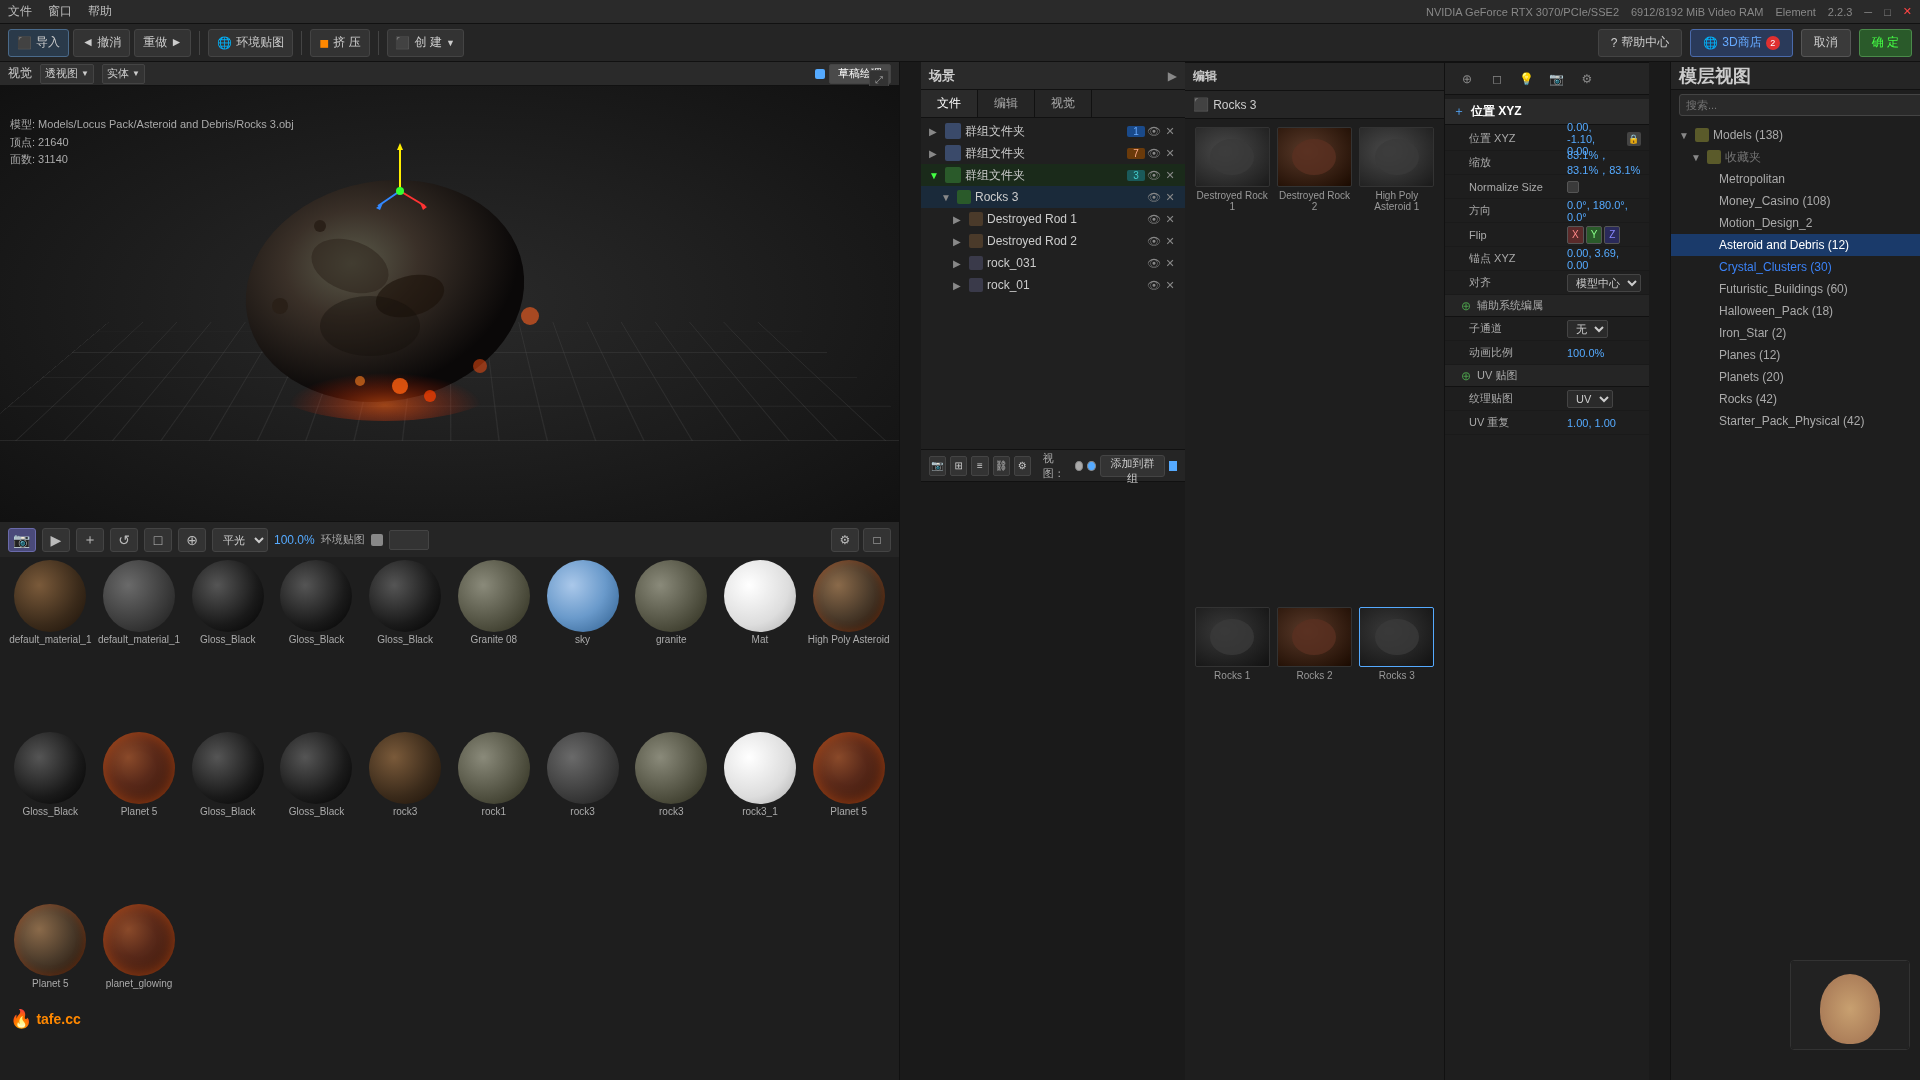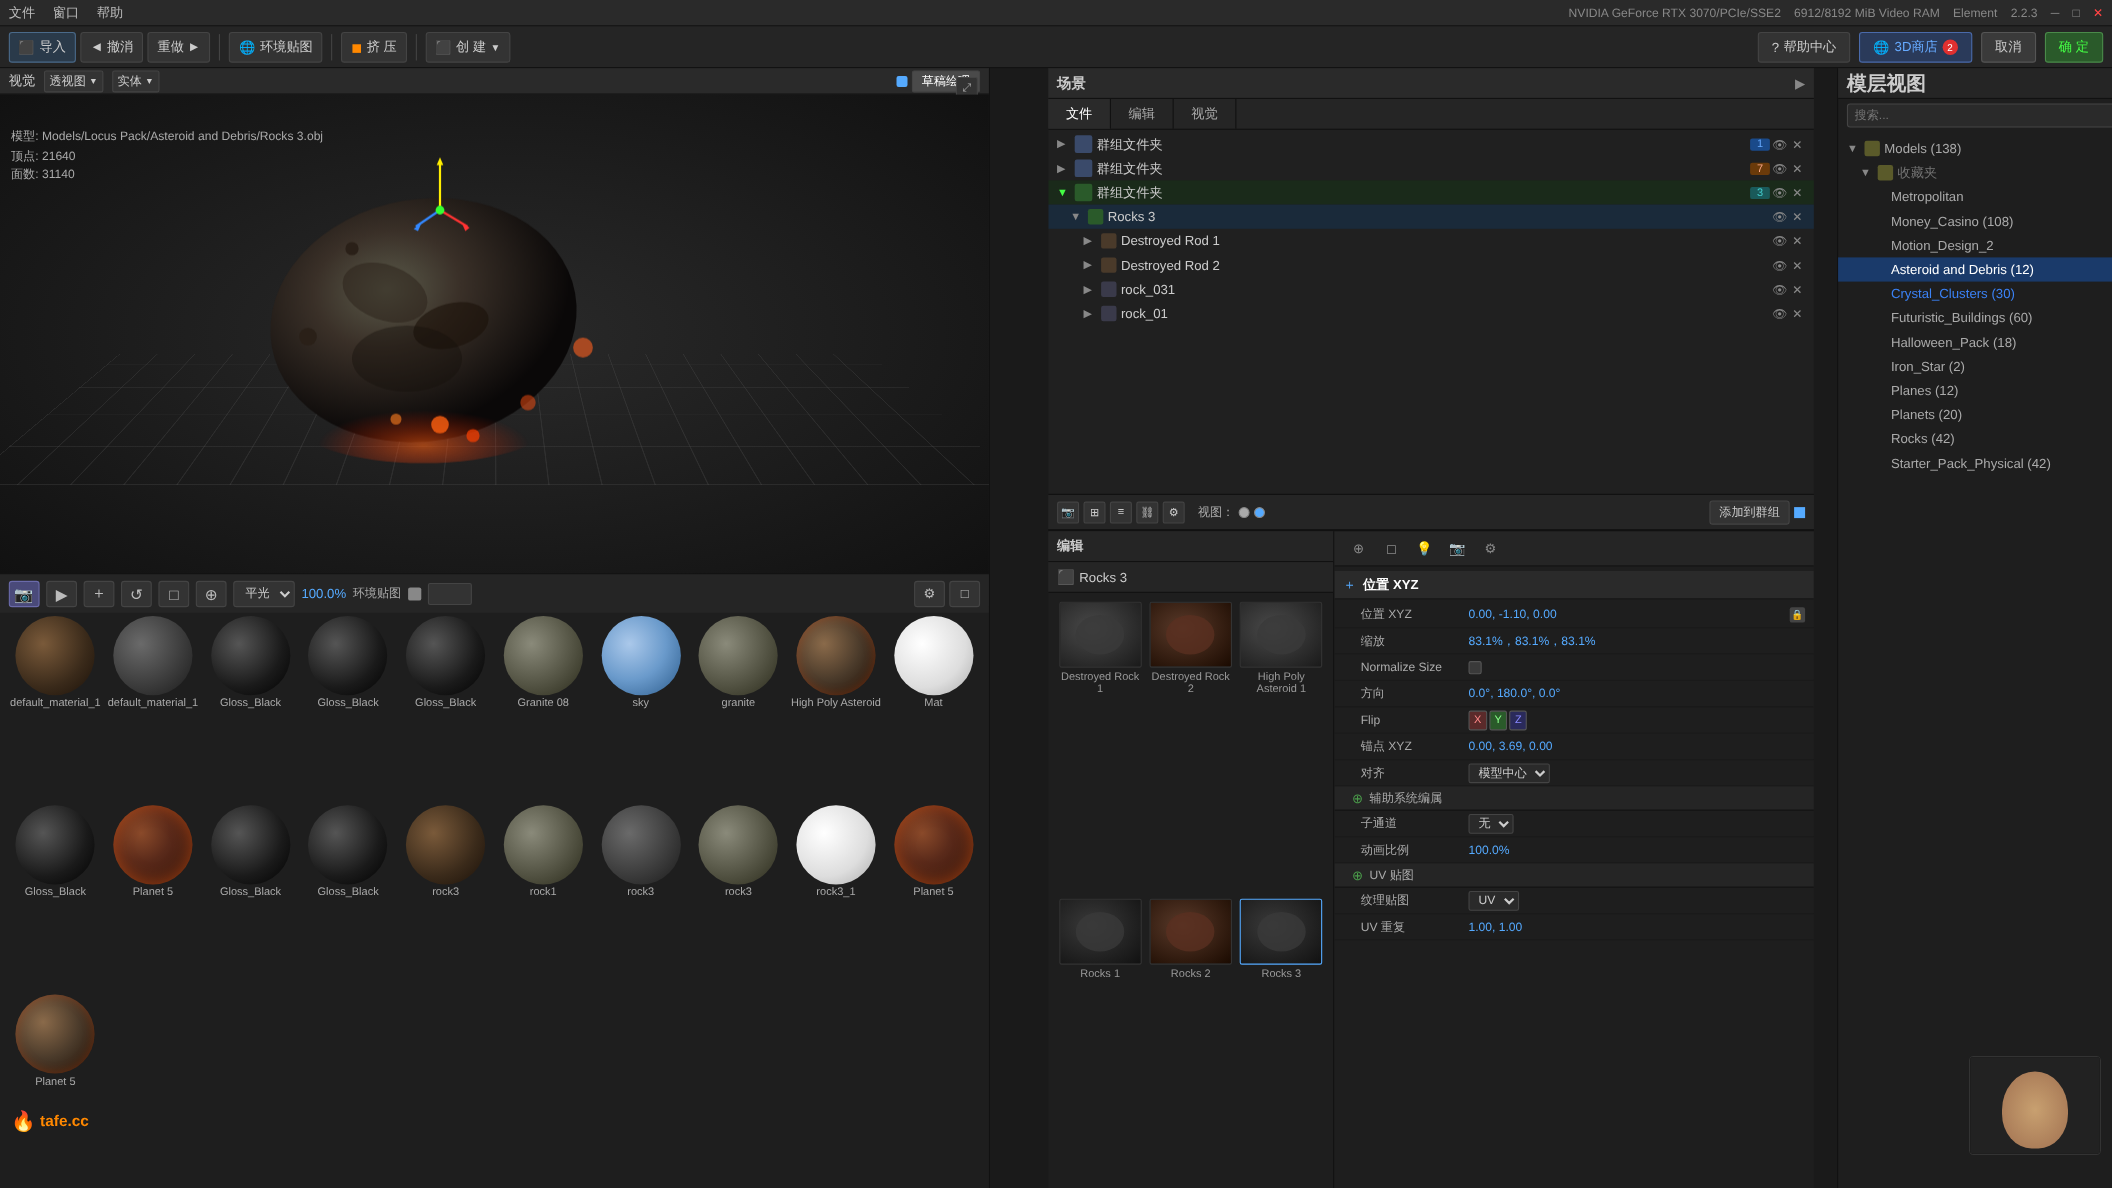--- a/index.html
+++ b/index.html
@@ -445,22 +445,21 @@
       font-weight: bold;
       display: flex;
       align-items: center;
       gap: 4px;
     }
 
     
     .right-panels {
       flex: 1;
       display: flex;
-      flex-direction: column;
-      margin-left: 32px;
+      flex-direction: row;
     }
 
     
     .scene-panel {
       height: 420px;
       background: #202020;
       border-bottom: 1px solid #111;
       display: flex;
       flex-direction: column;
     }
@@ -1044,28 +1043,28 @@
           </div>
           <div class="material-item">
             <div class="material-sphere mat-sky"></div>
             <div class="material-label">sky</div>
           </div>
           <div class="material-item">
             <div class="material-sphere mat-granite"></div>
             <div class="material-label">granite</div>
           </div>
           <div class="material-item">
+            <div class="material-sphere mat-white"></div>
+            <div class="material-label">Mat</div>
+          </div>
+          <div class="material-item">
             <div class="material-sphere mat-asteroid"></div>
             <div class="material-label">High Poly Asteroid</div>
           </div>
           <div class="material-item">
-            <div class="material-sphere mat-white"></div>
-            <div class="material-label">Mat</div>
-          </div>
-          <div class="material-item">
             <div class="material-sphere mat-gloss-black"></div>
             <div class="material-label">Gloss_Black</div>
           </div>
           <div class="material-item">
             <div class="material-sphere mat-planet"></div>
             <div class="material-label">Planet 5</div>
           </div>
           <div class="material-item">
             <div class="material-sphere mat-gloss-black"></div>
             <div class="material-label">Gloss_Black</div>
@@ -1094,20 +1093,24 @@
             <div class="material-sphere mat-white"></div>
             <div class="material-label">rock3_1</div>
           </div>
           <div class="material-item">
             <div class="material-sphere mat-planet"></div>
             <div class="material-label">Planet 5</div>
           </div>
           <div class="material-item">
             <div class="material-sphere mat-asteroid"></div>
             <div class="material-label">Planet 5</div>
+          </div>
+          <div class="material-item">
+            <div class="material-sphere mat-planet"></div>
+            <div class="material-label">planet_glowing</div>
           </div>
         </div>
       <div style="position:absolute; bottom:50px; left:10px;" class="tafe-logo">
         <span style="font-size:18px;">🔥</span>
         <span>tafe.cc</span>
       </div>
     </div>
   </div>
 
   <div class="right-panels">

